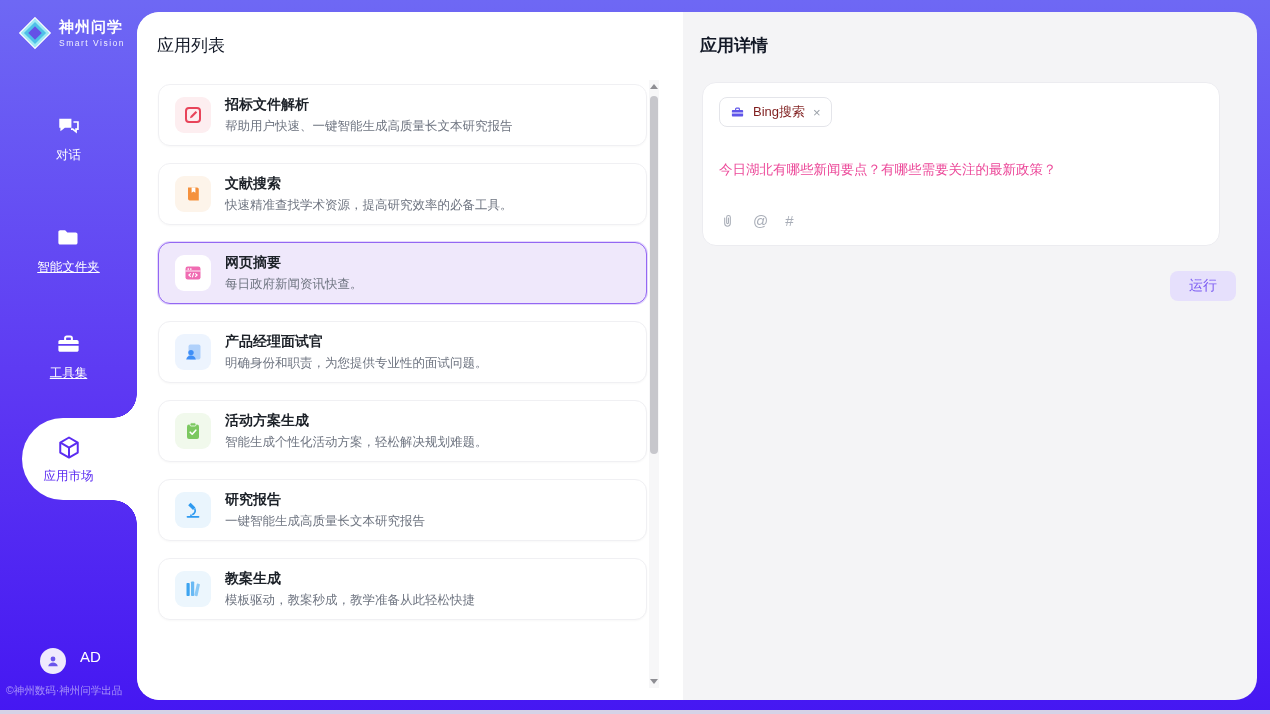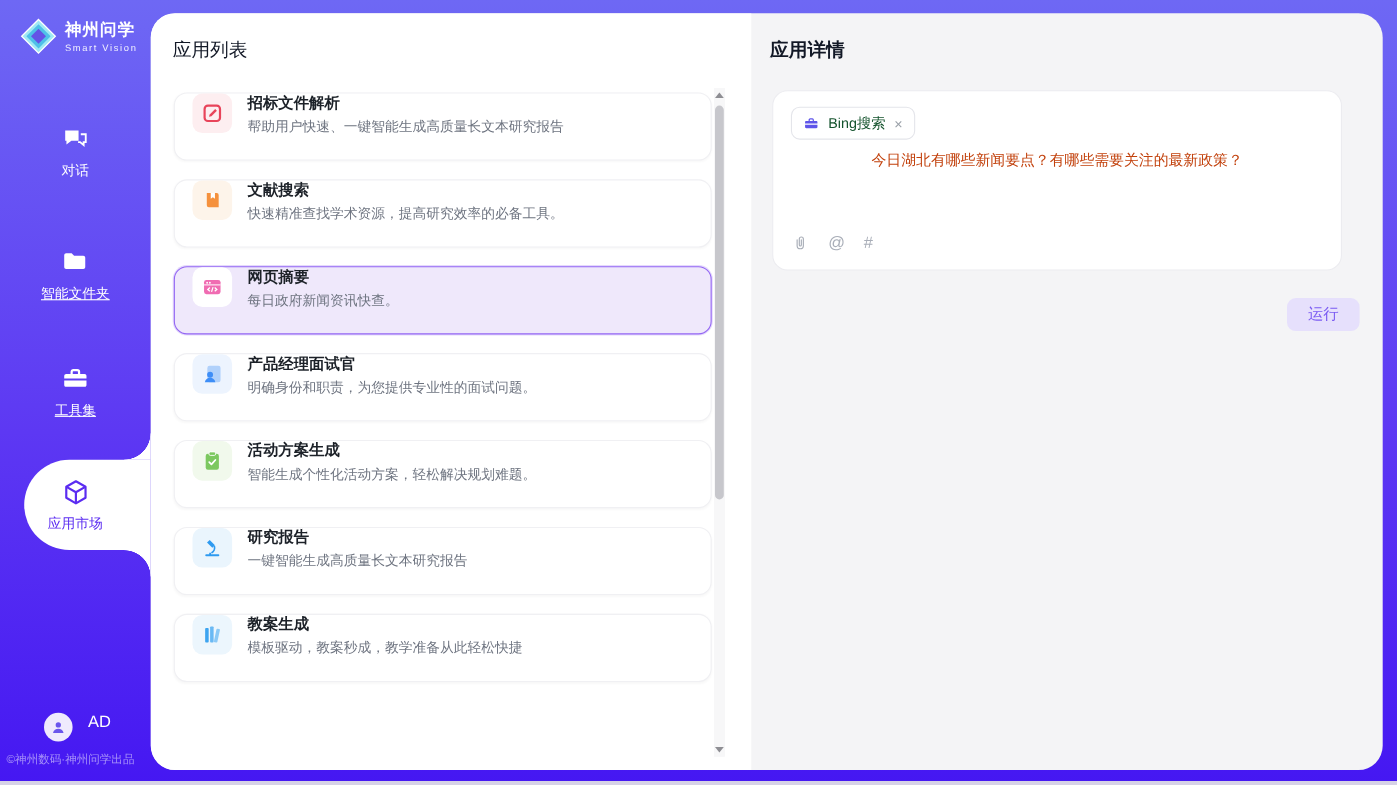--- a/index.html
+++ b/index.html
@@ -26,43 +26,43 @@
   .user-name { color:#fff; font-size:15px; }
   .copyright { position:absolute; left:6px; top:684px; color:rgba(255,255,255,.5); font-size:10.5px; white-space:nowrap; }
 
   
   .content { position:absolute; left:137px; top:12px; width:1120px; height:688px; background:#f4f4f6; border-radius:22px; overflow:hidden; z-index:1; }
 
   
   .list-panel { position:absolute; left:0; top:0; width:546px; height:688px; background:#fff; border-radius:22px 0 0 22px; }
   .panel-title { position:absolute; left:20px; top:22px; font-size:17px; font-weight:normal; color:#121826; }
   .cards { position:absolute; left:21px; top:72px; width:489px; }
-  .app-card { display:flex; gap:14px; height:62px; margin-bottom:17px; padding:0 16px;
+  .app-card { display:flex; align-items:center; gap:14px; height:62px; margin-bottom:17px; padding:0 16px;
       background:#fff; border:1px solid #f0f0f3; border-radius:12px; box-shadow:0 1px 2px rgba(20,20,43,.03); cursor:pointer; }
   .app-card.selected { background:var(--sel-bg,#efe8fb); border:1px solid var(--sel-border,#9467f3); box-shadow:0 0 0 1px rgba(148,103,243,.25); }
   .tile { width:36px; height:36px; border-radius:9px; flex:0 0 36px; display:flex; align-items:center; justify-content:center; }
   .card-title { font-size:14px; font-weight:bold; color:#1c2128; margin-bottom:4px; }
   .card-desc { font-size:12.5px; color:#6e7480; }
 
   
   .scrollbar { position:absolute; right:24px; top:68px; width:10px; height:608px; background:#f7f7f8; }
   .sb-arrow-up, .sb-arrow-down { position:absolute; left:1px; width:0; height:0; border-left:4px solid transparent; border-right:4px solid transparent; cursor:pointer; }
   .sb-arrow-up { top:4px; border-bottom:5px solid #8e8e93; }
   .sb-arrow-down { bottom:4px; border-top:5px solid #8e8e93; }
   .sb-thumb { position:absolute; left:1px; top:16px; width:8px; height:358px; background:#c7c7cc; border-radius:4px; cursor:grab; }
 
   
   .detail-panel { position:absolute; left:546px; top:0; right:0; bottom:0; }
   .detail-title { position:absolute; left:17px; top:22px; font-size:17px; font-weight:bold; color:#121826; }
   .prompt-card { position:absolute; left:19px; top:70px; width:518px; height:164px; background:#fff; border:1px solid #ececf0; border-radius:14px; }
   .chip { position:absolute; left:16px; top:14px; display:inline-flex; align-items:center; gap:8px; height:30px; padding:0 10px;
       border:1px solid #e4e5ea; border-radius:8px; background:#fff; cursor:pointer; }
-  .chip-label { font-size:13px; color:#14532d; }
+  .chip-label { font-size:13px; color:#7f1d1d; }
   .chip-close { font-size:13px; color:#9aa0a8; cursor:pointer; line-height:1; }
-  .prompt-text { position:absolute; left:16px; top:54px; right:16px; font-size:13.5px; color:#c2410c; cursor:text;text-align:center; }
+  .prompt-text { position:absolute; left:16px; top:78px; right:16px; font-size:13.5px; color:#ec4899; cursor:text; }
   .composer-icons { position:absolute; left:16px; bottom:16px; display:flex; align-items:center; gap:17px; color:#a9aeb8; }
   .composer-icons .glyph { font-size:15px; cursor:pointer; }
   .run-btn { position:absolute; left:487px; top:259px; width:66px; height:30px; border:none; border-radius:8px;
       background:var(--run-bg,#e6e0fc); color:var(--run-fg,#7b5bf2); font-size:14px; cursor:pointer; }
 
   .bottom-strip { position:absolute; left:0; right:0; bottom:0; height:4px; background:#d6d2e6; z-index:3; }
 </style>
 </head>
 <body>
 

